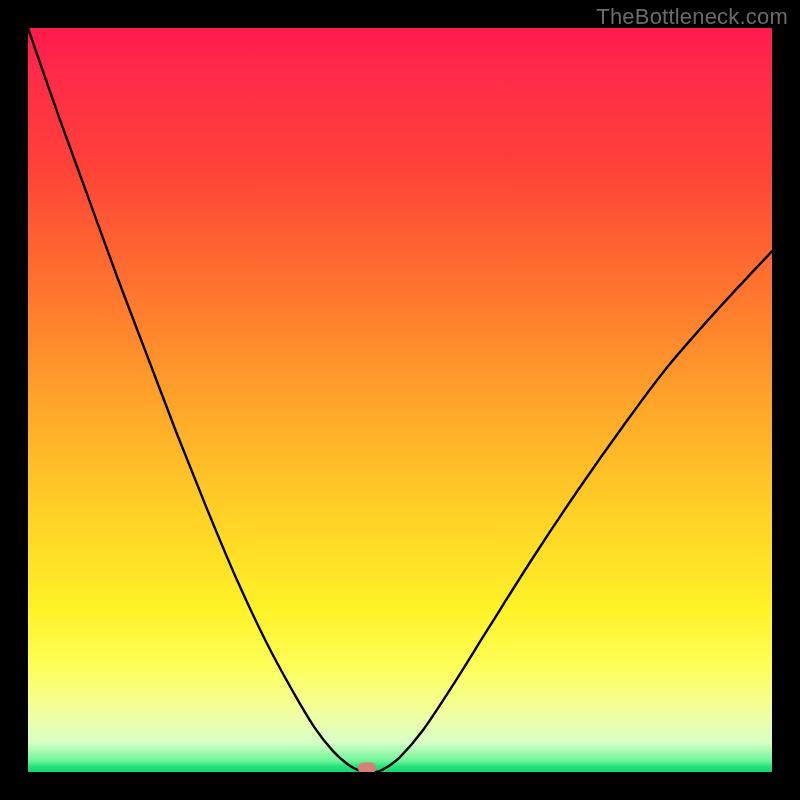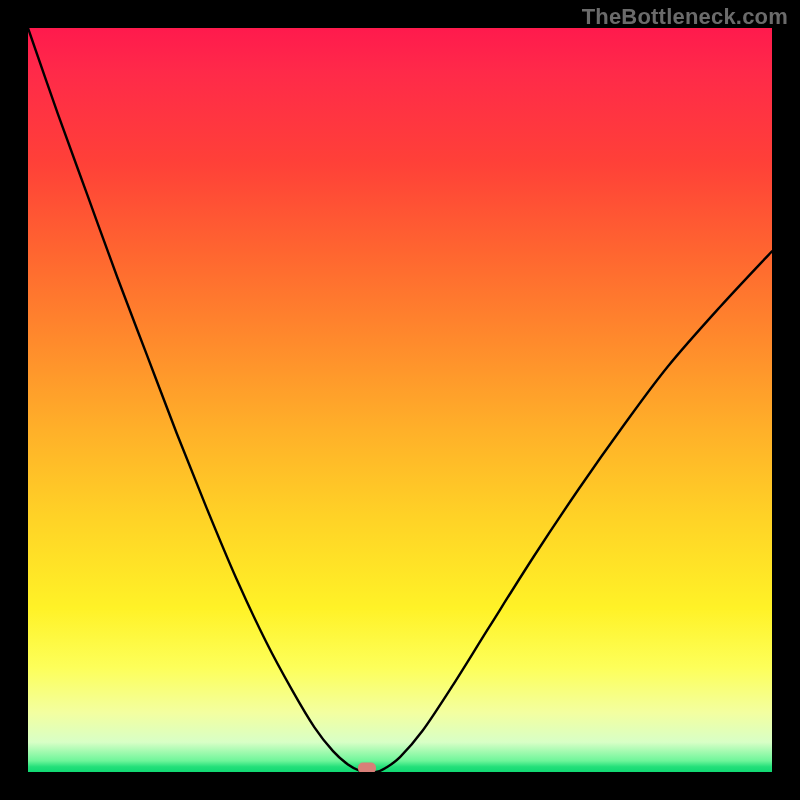--- a/index.html
+++ b/index.html
@@ -18,21 +18,21 @@
     width: 800px;
     height: 800px;
     background: #000;
   }
   .watermark {
     position: absolute;
     top: 4px;
     right: 12px;
     color: #6b6b6b;
     font-size: 22px;
-    font-weight: 700;
+    font-weight: 400;
     letter-spacing: 0.2px;
     z-index: 5;
   }
   .plot-area {
     position: absolute;
     left: 28px;
     top: 28px;
     width: 744px;
     height: 744px;
     overflow: hidden;

